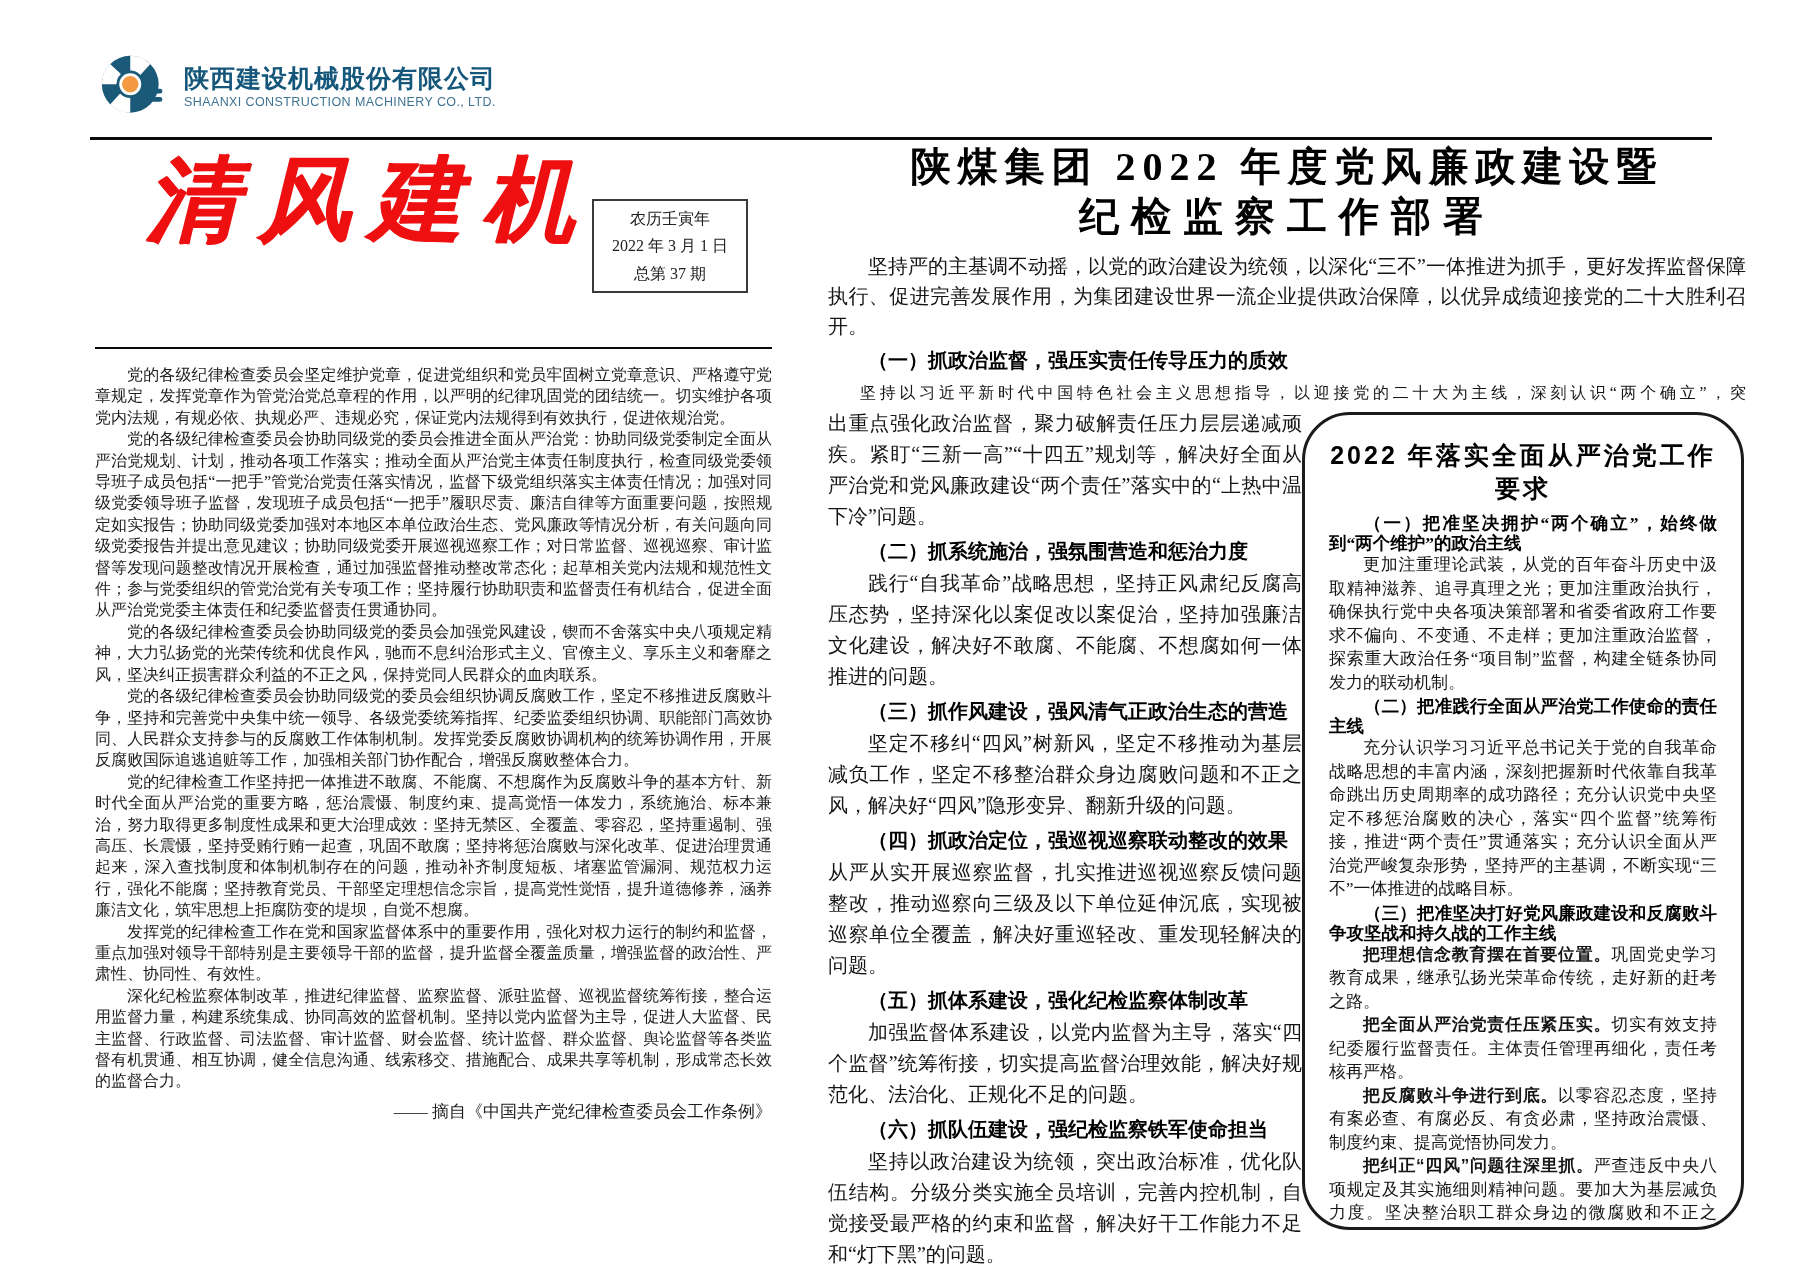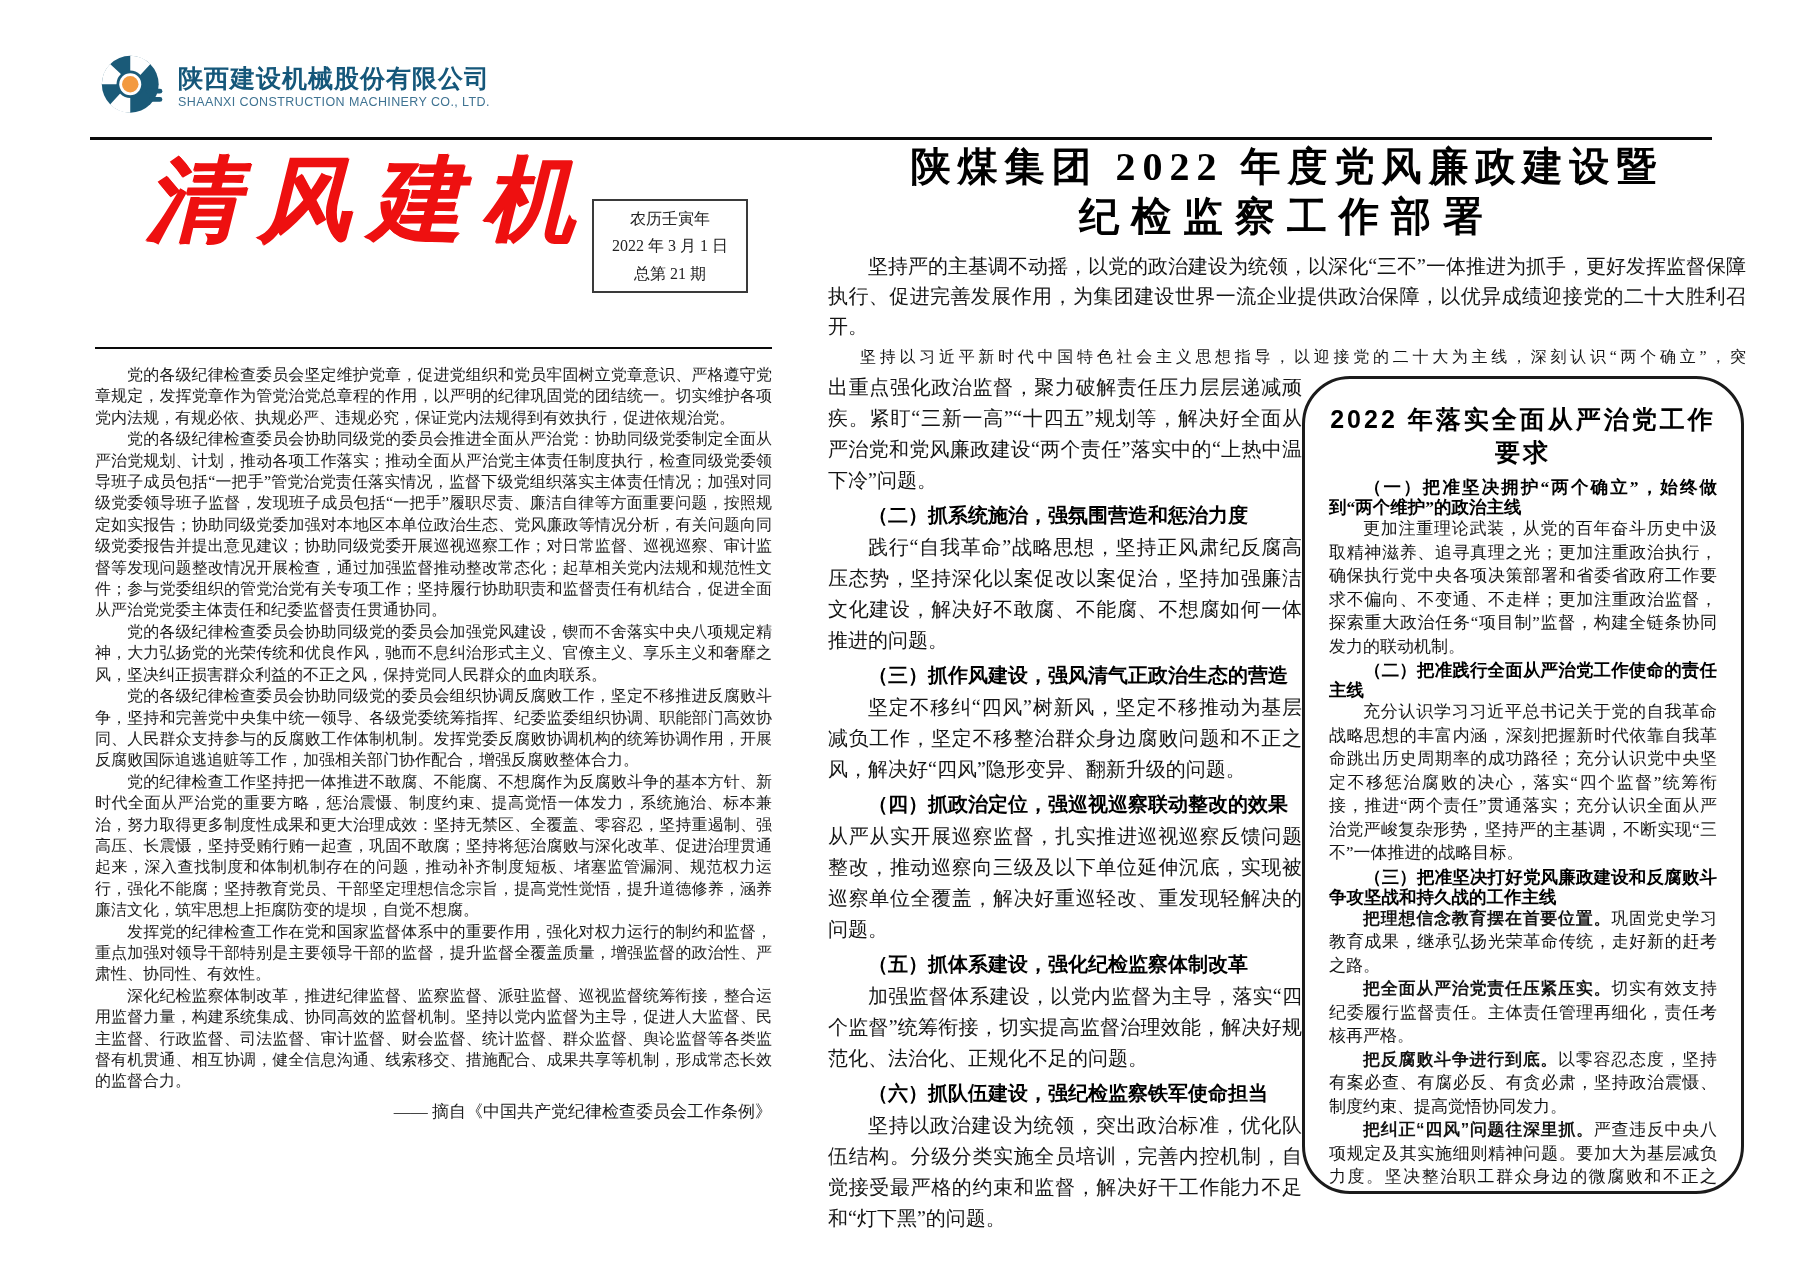--- a/index.html
+++ b/index.html
@@ -2,21 +2,21 @@
 <html><head>
 <meta charset="utf-8">
 <style>
   html,body{margin:0;padding:0;background:#d8d8d8;}
   #page{position:relative;width:1800px;height:1273px;background:#ffffff;margin:0 auto;overflow:hidden;
         font-family:"Liberation Serif","DejaVu Serif",serif;color:#111;}
 
   
   .logo-wrap{position:absolute;left:100px;top:54px;display:flex;align-items:center;}
   .logo-mark{width:66px;height:66px;flex:0 0 auto;}
-  .logo-text{margin-left:12px;}
+  .logo-text{margin-left:18px;}
   .logo-cn{font-family:"Liberation Sans","DejaVu Sans",sans-serif;font-weight:bold;
            font-size:25px;letter-spacing:1px;color:#15577a;line-height:1.1;}
   .logo-en{font-family:"Liberation Sans","DejaVu Sans",sans-serif;font-size:12.5px;
            color:#3f7392;letter-spacing:.4px;margin-top:3px;}
   .header-rule{position:absolute;left:90px;top:137px;width:1622px;height:3px;background:#0a0a0a;}
 
   .masthead{position:absolute;left:146px;top:148px;width:420px;
             font-size:92px;font-weight:bold;font-style:italic;letter-spacing:20px;
             color:#ee1010;white-space:nowrap;line-height:1.15;
             font-family:"Liberation Serif","DejaVu Serif",serif;text-shadow:1px 1px 0 #ee1010;}
@@ -79,41 +79,42 @@
       <div class="logo-en">SHAANXI CONSTRUCTION MACHINERY CO., LTD.</div>
     </div>
   </div>
   <div class="header-rule"></div>
 
   <div class="masthead">清风建机</div>
 
   <div class="issue-box">
     <div>农历壬寅年</div>
     <div>2022 年 3 月 1 日</div>
-    <div>总第 21 期</div>
+    <div>总第 37 期</div>
   </div>
 
   <div class="left-rule"></div>
   <div class="left-col">
     <div id="left-paras">
         <p class="lp">党的各级纪律检查委员会坚定维护党章，促进党组织和党员牢固树立党章意识、严格遵守党章规定，发挥党章作为管党治党总章程的作用，以严明的纪律巩固党的团结统一。切实维护各项党内法规，有规必依、执规必严、违规必究，保证党内法规得到有效执行，促进依规治党。</p>
         <p class="lp">党的各级纪律检查委员会协助同级党的委员会推进全面从严治党：协助同级党委制定全面从严治党规划、计划，推动各项工作落实；推动全面从严治党主体责任制度执行，检查同级党委领导班子成员包括“一把手”管党治党责任落实情况，监督下级党组织落实主体责任情况；加强对同级党委领导班子监督，发现班子成员包括“一把手”履职尽责、廉洁自律等方面重要问题，按照规定如实报告；协助同级党委加强对本地区本单位政治生态、党风廉政等情况分析，有关问题向同级党委报告并提出意见建议；协助同级党委开展巡视巡察工作；对日常监督、巡视巡察、审计监督等发现问题整改情况开展检查，通过加强监督推动整改常态化；起草相关党内法规和规范性文件；参与党委组织的管党治党有关专项工作；坚持履行协助职责和监督责任有机结合，促进全面从严治党党委主体责任和纪委监督责任贯通协同。</p>
         <p class="lp">党的各级纪律检查委员会协助同级党的委员会加强党风建设，锲而不舍落实中央八项规定精神，大力弘扬党的光荣传统和优良作风，驰而不息纠治形式主义、官僚主义、享乐主义和奢靡之风，坚决纠正损害群众利益的不正之风，保持党同人民群众的血肉联系。</p>
         <p class="lp">党的各级纪律检查委员会协助同级党的委员会组织协调反腐败工作，坚定不移推进反腐败斗争，坚持和完善党中央集中统一领导、各级党委统筹指挥、纪委监委组织协调、职能部门高效协同、人民群众支持参与的反腐败工作体制机制。发挥党委反腐败协调机构的统筹协调作用，开展反腐败国际追逃追赃等工作，加强相关部门协作配合，增强反腐败整体合力。</p>
         <p class="lp">党的纪律检查工作坚持把一体推进不敢腐、不能腐、不想腐作为反腐败斗争的基本方针、新时代全面从严治党的重要方略，惩治震慑、制度约束、提高觉悟一体发力，系统施治、标本兼治，努力取得更多制度性成果和更大治理成效：坚持无禁区、全覆盖、零容忍，坚持重遏制、强高压、长震慑，坚持受贿行贿一起查，巩固不敢腐；坚持将惩治腐败与深化改革、促进治理贯通起来，深入查找制度和体制机制存在的问题，推动补齐制度短板、堵塞监管漏洞、规范权力运行，强化不能腐；坚持教育党员、干部坚定理想信念宗旨，提高党性觉悟，提升道德修养，涵养廉洁文化，筑牢思想上拒腐防变的堤坝，自觉不想腐。</p>
         <p class="lp">发挥党的纪律检查工作在党和国家监督体系中的重要作用，强化对权力运行的制约和监督，重点加强对领导干部特别是主要领导干部的监督，提升监督全覆盖质量，增强监督的政治性、严肃性、协同性、有效性。</p>
         <p class="lp">深化纪检监察体制改革，推进纪律监督、监察监督、派驻监督、巡视监督统筹衔接，整合运用监督力量，构建系统集成、协同高效的监督机制。坚持以党内监督为主导，促进人大监督、民主监督、行政监督、司法监督、审计监督、财会监督、统计监督、群众监督、舆论监督等各类监督有机贯通、相互协调，健全信息沟通、线索移交、措施配合、成果共享等机制，形成常态长效的监督合力。</p>
       </div>
     <div class="attribution">—— 摘自《中国共产党纪律检查委员会工作条例》</div>
   </div>
 
   <div class="right-col">
     <div class="r-title">陕煤集团 2022 年度党风廉政建设暨</div>
     <div class="r-title second">纪检监察工作部署</div>
     <p class="r-intro">坚持严的主基调不动摇，以党的政治建设为统领，以深化“三不”一体推进为抓手，更好发挥监督保障执行、促进完善发展作用，为集团建设世界一流企业提供政治保障，以优异成绩迎接党的二十大胜利召开。</p>
+    <p class="r-heading">（一）抓政治监督，强压实责任传导压力的质效</p>
     <p class="r-lead">坚持以习近平新时代中国特色社会主义思想指导，以迎接党的二十大为主线，深刻认识“两个确立”，突</p>
 
     <div class="sidebar-float">
       <div class="sbox">
         <div class="sbox-title">2022 年落实全面从严治党工作要求</div>
         <div id="sbox-content">
             <p class="sb-heading">（一）把准坚决拥护“两个确立”，始终做到“两个维护”的政治主线</p>
             <p class="sb-body">更加注重理论武装，从党的百年奋斗历史中汲取精神滋养、追寻真理之光；更加注重政治执行，确保执行党中央各项决策部署和省委省政府工作要求不偏向、不变通、不走样；更加注重政治监督，探索重大政治任务“项目制”监督，构建全链条协同发力的联动机制。</p>
             <p class="sb-heading">（二）把准践行全面从严治党工作使命的责任主线</p>
             <p class="sb-body">充分认识学习习近平总书记关于党的自我革命战略思想的丰富内涵，深刻把握新时代依靠自我革命跳出历史周期率的成功路径；充分认识党中央坚定不移惩治腐败的决心，落实“四个监督”统筹衔接，推进“两个责任”贯通落实；充分认识全面从严治党严峻复杂形势，坚持严的主基调，不断实现“三不”一体推进的战略目标。</p>

